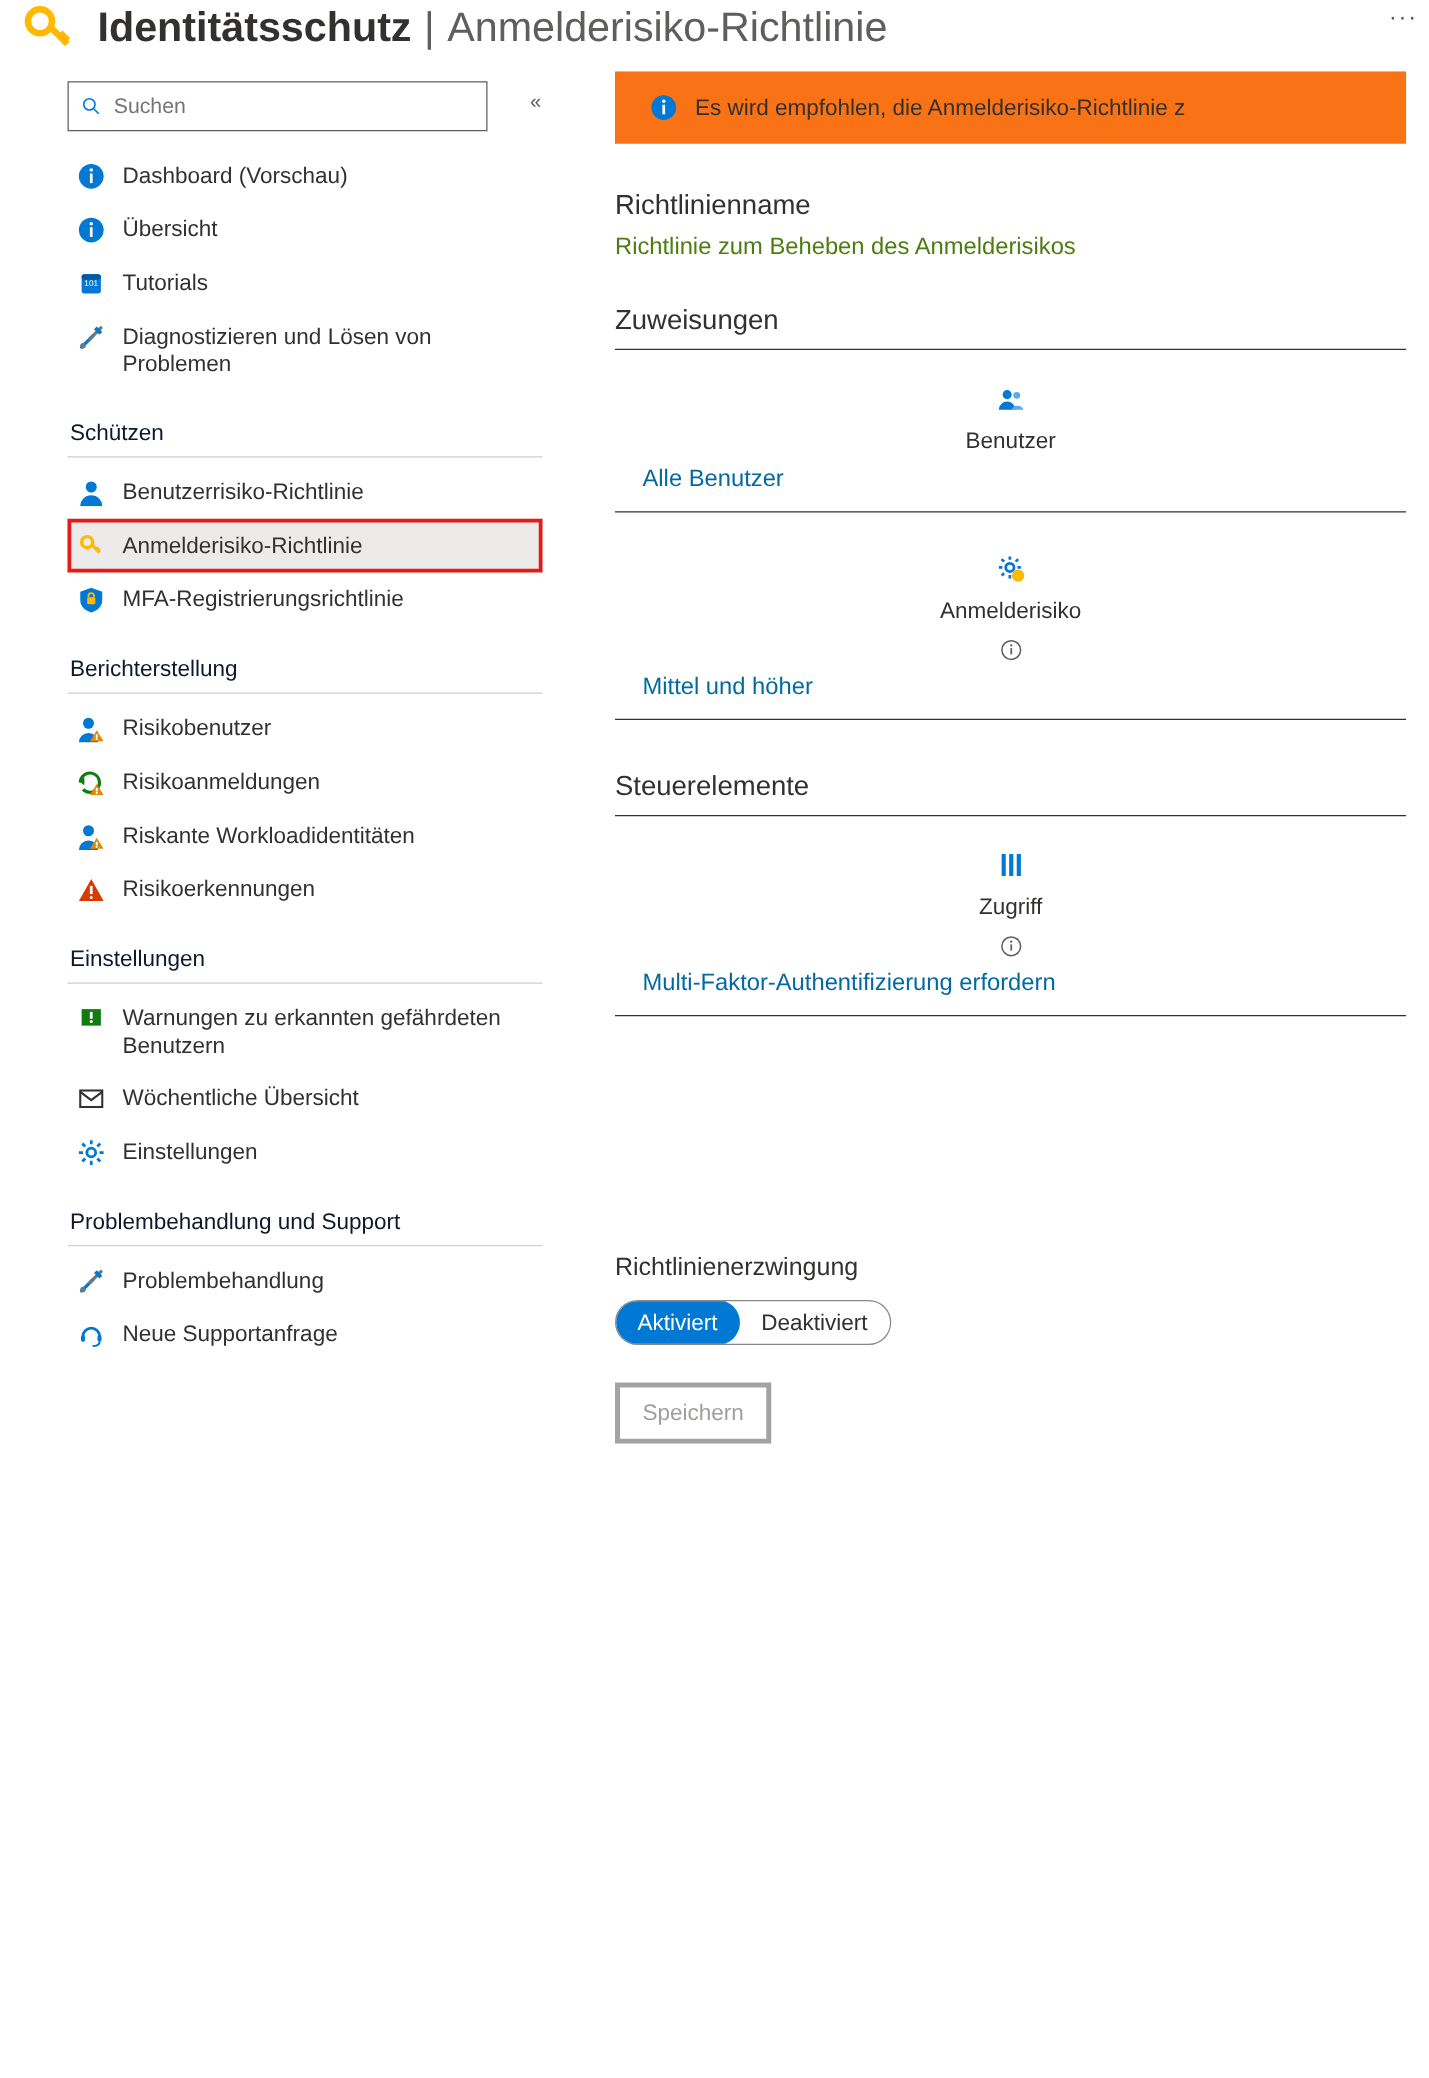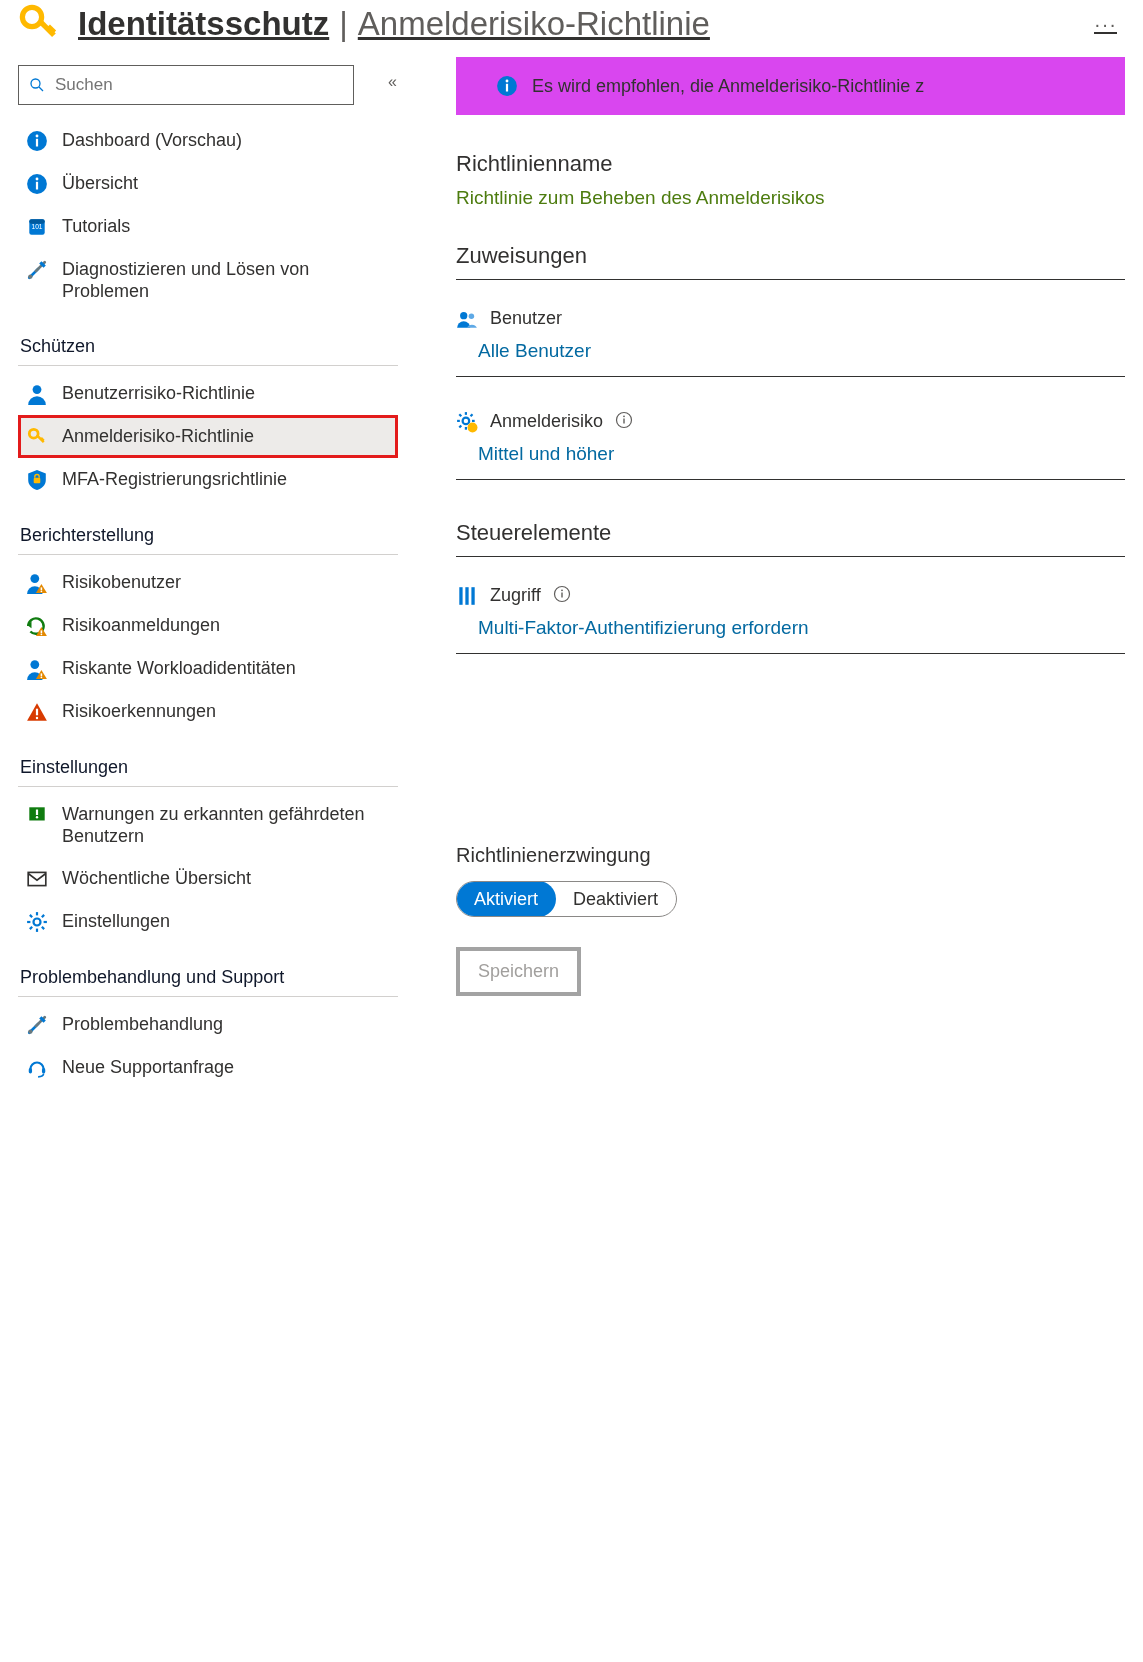--- a/index.html
+++ b/index.html
@@ -6,50 +6,50 @@
   html, body {
     margin: 0; padding: 0;
     font-family: "Segoe UI", -apple-system, Arial, sans-serif;
     font-size: 18px;
     color: #323130;
     background: #fff;
     width: 1143px;
   }
   .page { width: 1143px; }
   
-  .header { display: flex; align-items: center; padding: 3px 18px 12px 18px; text-decoration: underline; }
+  .header { display: flex; padding: 3px 1px 12px 18px; }
   .header .key { width: 42px; height: 42px; margin-right: 18px; }
   .header-title { display: flex; align-items: baseline; font-size: 33px; flex: 1; }
   .title-strong { font-weight: 600; }
   .title-sep { font-weight: 400; color: #605e5c; margin: 0 10px; }
   .title-sub { font-weight: 400; color: #605e5c; }
   .more-btn { font-size: 20px; color: #605e5c; padding: 0 8px; letter-spacing: 1px; cursor: pointer; }
   
-  .cols { display: flex; padding: 0 18px 30px 18px; }
+  .cols { display: flex; padding: 0 18px 30px 18px; margin-left: 36px; }
   .sidebar { width: 380px; flex: 0 0 380px; position: relative; }
   .collapse-chevron { position: absolute; left: 370px; top: 16px; color: #605e5c; font-size: 16px; cursor: pointer; }
   .main { flex: 1; padding-left: 58px; padding-top: 0; overflow: hidden; }
   
   .search-wrap { display: flex; align-items: center; border: 1px solid #605e5c; width: 336px; height: 40px; padding: 0 10px; margin-top: 8px; margin-bottom: 14px; }
   .search-wrap input { border: none; outline: none; font-size: 17px; color: #605e5c; flex: 1; background: transparent; }
   .search-wrap svg { width: 16px; height: 16px; margin-right: 8px; flex: 0 0 16px; }
   
   .nav-item { display: flex; align-items: flex-start; gap: 14px; padding: 10px 8px; cursor: pointer; line-height: 22px; }
   .nav-item .ico { width: 22px; height: 22px; flex: 0 0 22px; display:flex; align-items:center; justify-content:center; margin-top:1px; }
   .nav-item.selected { background: #edebe9; position: relative; }
   .nav-item.highlighted { outline: 3px solid #e31b1b; outline-offset: -3px; }
   .nav-section { font-size: 18px; color: #0f172a; padding: 24px 0 8px 2px; border-bottom: 1px solid #d2d0ce; margin-bottom: 6px; }
   
-  .info-banner { background: #d946ef; padding: 18px 0 18px 40px; display:flex; align-items:center; gap: 14px; white-space: nowrap; overflow: hidden; margin-bottom: 36px; }
+  .info-banner { background: #f97316; padding: 18px 0 18px 28px; display:flex; align-items:center; gap: 14px; white-space: nowrap; overflow: hidden; margin-bottom: 36px; }
   .info-banner .ico { width:22px; height:22px; flex:0 0 22px; }
   .label-h { font-size: 22px; margin-bottom: 10px; }
   .value-text { font-size: 19px; margin-bottom: 34px; color: #4d7c0f; }
   .section-h { font-size: 22px; border-bottom: 1px solid #323130; padding-bottom: 10px; margin-bottom: 14px; }
   .sub-block { border-bottom: 1px solid #323130; padding: 6px 0 14px 0; margin-bottom: 20px; }
-  .sub-row { display:flex; align-items:flex-start; gap: 12px; padding: 8px 0 10px 0; }
+  .sub-row { display:flex; align-items:center; gap: 12px; padding: 8px 0 10px 0; flex-direction: column; }
   .sub-row .ico { width:22px; height:22px; flex:0 0 22px; }
   .sub-row .info-circ { width:18px; height:18px; }
   .sub-link { color: #0369a1; font-size: 19px; cursor: pointer; padding-left: 22px; }
   
   .footer { padding-top: 170px; }
   .footer-label { font-size: 20px; margin-bottom: 14px; }
   .toggle-pill { display:inline-flex; border: 1px solid #8a8886; border-radius: 22px; overflow: hidden; height: 36px; align-items:stretch; }
   .toggle-opt { display:flex; align-items:center; padding: 0 18px; font-size: 18px; cursor:pointer; }
   .toggle-opt.active { background:#0078d4; color:#fff; border-radius: 22px; margin: -1px; }
   .save-btn { margin-top: 30px; display:inline-block; border:4px solid #a3a3a3; background:#fff; color:#a19f9d; padding: 10px 18px; font-size:18px; }

